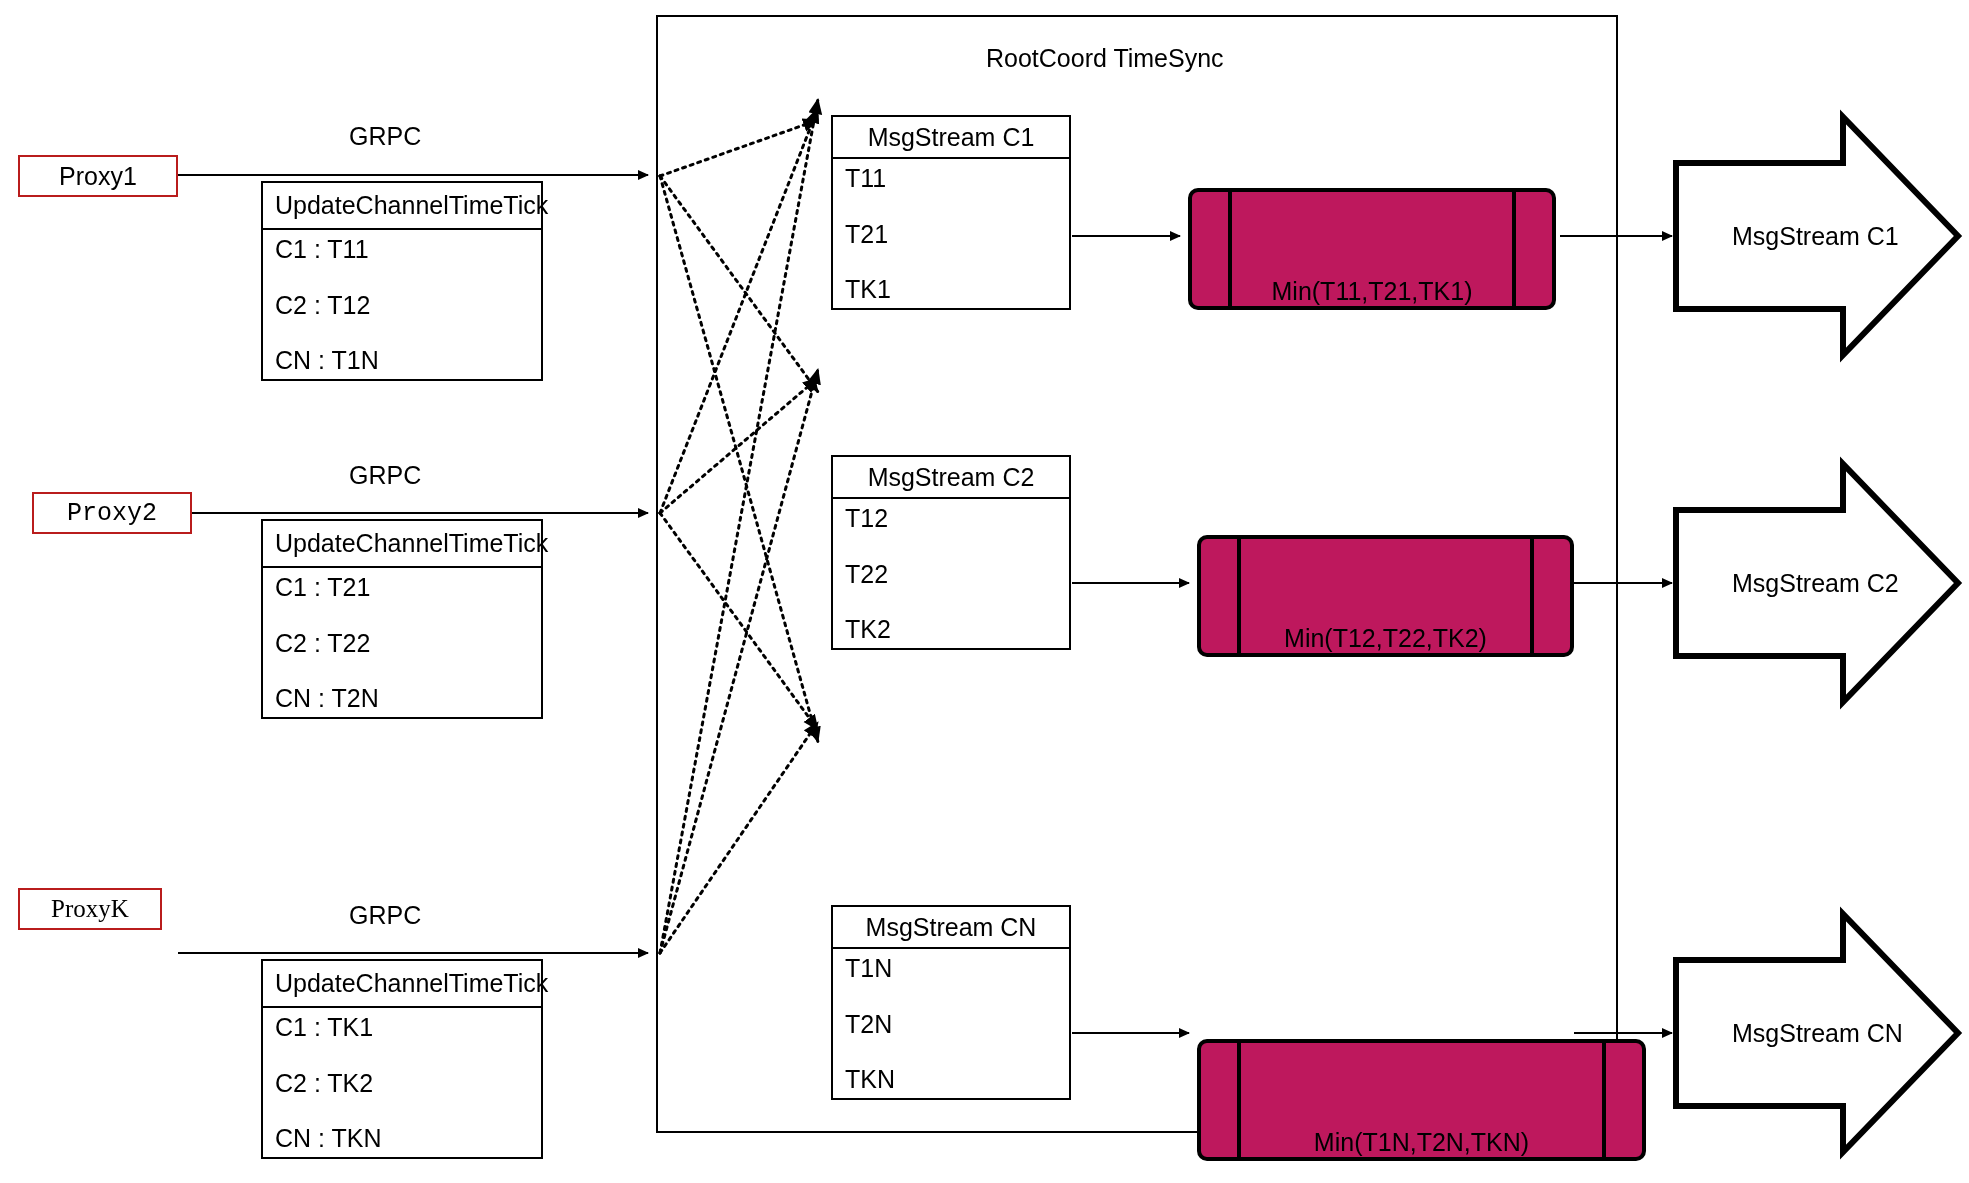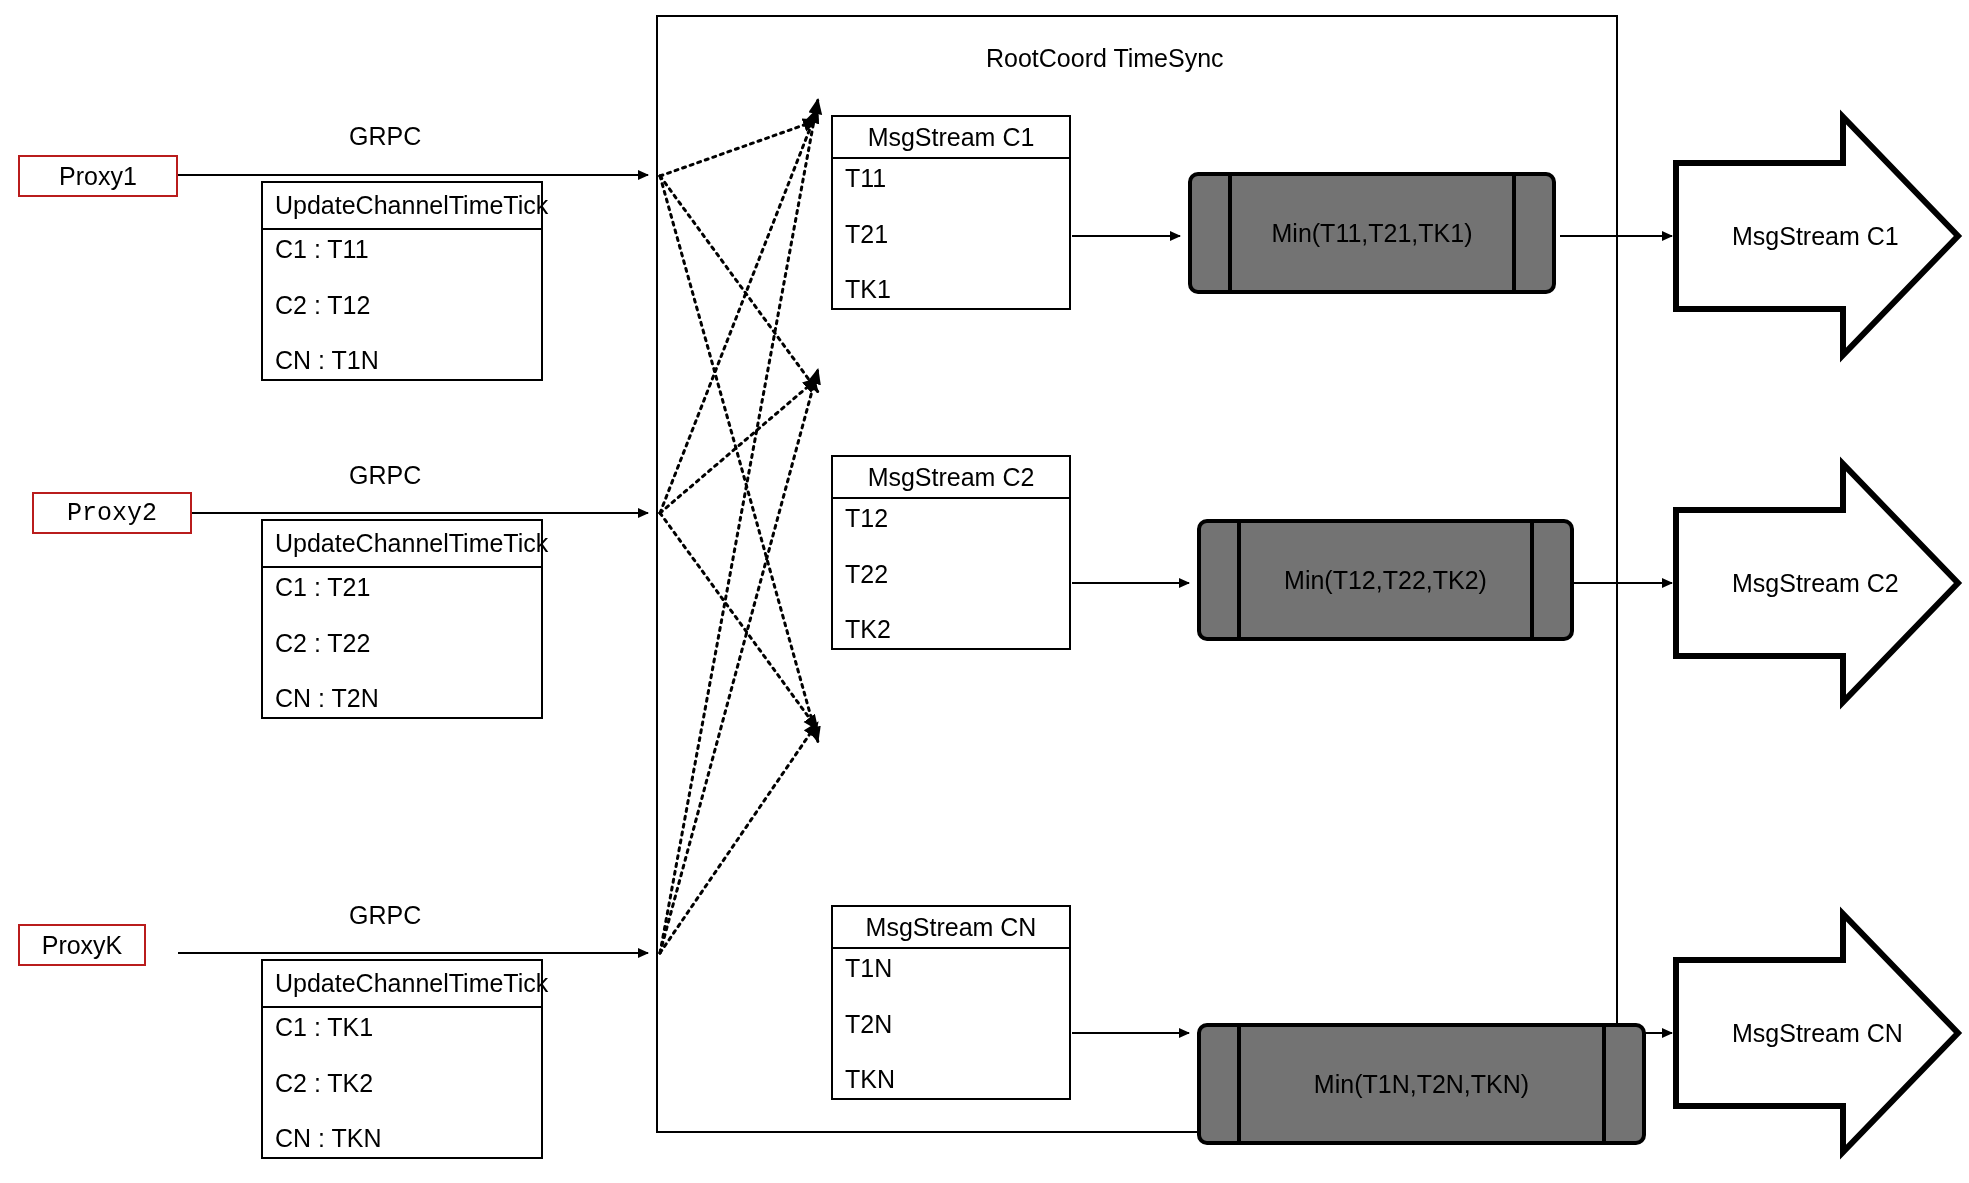--- a/index.html
+++ b/index.html
@@ -11,21 +11,21 @@
   .box{position:absolute;box-sizing:border-box;background:#fff;border:2px solid #b91c1c;}
   .proxy-box{display:flex;align-items:center;justify-content:center;font-size:25px;}
 
   .uml{position:absolute;box-sizing:border-box;background:#fff;border:2px solid #000;display:flex;flex-direction:column;}
   .uml .uml-title{box-sizing:border-box;border-bottom:2px solid #000;display:flex;align-items:center;justify-content:center;font-size:25px;flex:0 0 auto;}
   .uml .uml-body{flex:1 1 auto;display:flex;flex-direction:column;justify-content:space-around;padding:6px 0 6px 12px;gap:28px;}
   .uml .uml-row{font-size:25px;line-height:1.1;}
 
   .uml.left-title .uml-title{justify-content:flex-start;padding-left:12px;}
 
-  .min-shape{position:absolute;box-sizing:border-box;background:#737373;border:4px solid #000;border-radius:10px;display:flex;align-items:center;justify-content:center;}
+  .min-shape{position:absolute;box-sizing:border-box;background:#be185d;border:4px solid #000;border-radius:10px;display:flex;align-items:flex-end;justify-content:center;margin-top:16px;}
   .min-shape .bar{position:absolute;top:-2px;bottom:-2px;width:4px;background:#000;}
   .min-shape .bar.l{left:36px;}
   .min-shape .bar.r{right:36px;}
   .min-shape .min-label{position:relative;z-index:2;font-size:25px;background:transparent;}
 
   .container-box{position:absolute;box-sizing:border-box;border:2px solid #000;background:transparent;}
   .container-title{position:absolute;font-size:25px;white-space:nowrap;}
 
   .grpc-label{position:absolute;font-size:25px;white-space:nowrap;}
 
@@ -127,21 +127,21 @@
   <div class="grpc-label" style="left:349px;top:461px;">GRPC</div>
   <div class="uml left-title" style="left:261px;top:519px;width:282px;height:200px;">
     <div class="uml-title" style="height:47px;">UpdateChannelTimeTick</div>
     <div class="uml-body">
       <div class="uml-row">C1 :  T21</div>
       <div class="uml-row">C2 :  T22</div>
       <div class="uml-row">CN : T2N</div>
     </div>
   </div>
 
-  <div class="box proxy-box" style="left:18px;top:924px;width:128px;height:42px;">
+  <div class="box proxy-box" style="left:18px;top:888px;width:144px;height:42px;font-family:Liberation Serif, serif;">
     <span>ProxyK</span>
   </div>
   <div class="grpc-label" style="left:349px;top:901px;">GRPC</div>
   <div class="uml left-title" style="left:261px;top:959px;width:282px;height:200px;">
     <div class="uml-title" style="height:47px;">UpdateChannelTimeTick</div>
     <div class="uml-body">
       <div class="uml-row">C1 :  TK1</div>
       <div class="uml-row">C2 :  TK2</div>
       <div class="uml-row">CN : TKN</div>
     </div>

